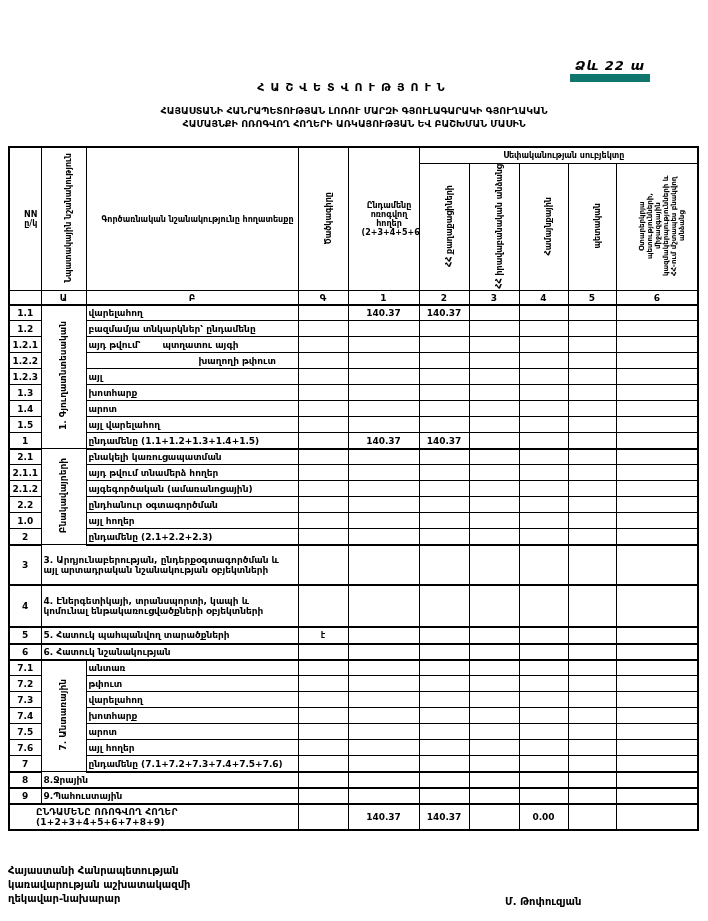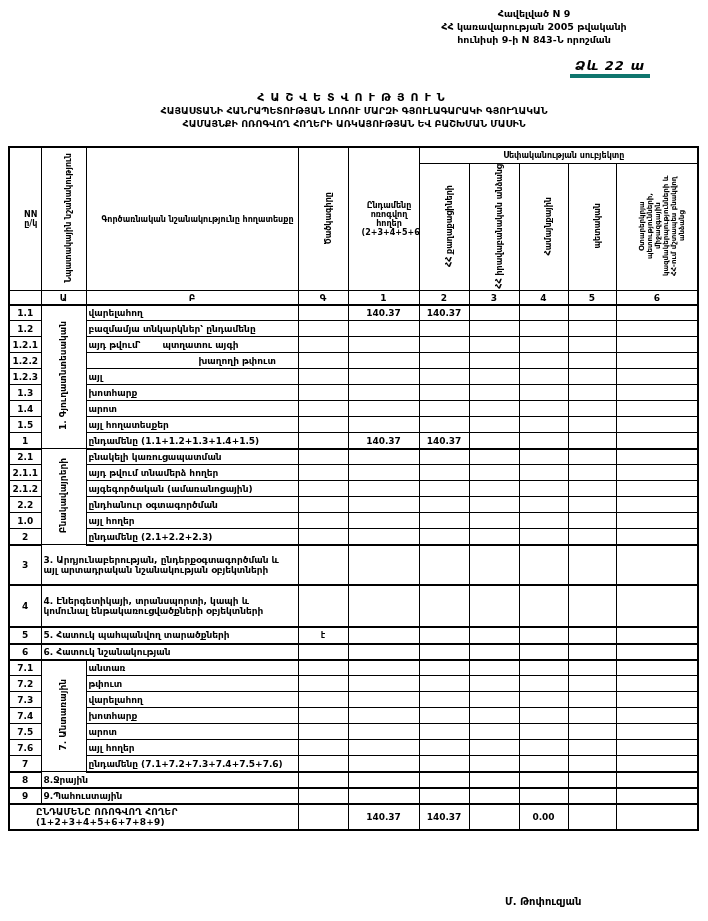--- a/index.html
+++ b/index.html
@@ -15,25 +15,25 @@
 
   
   .appendix {
     position: absolute; top: 8px; left: 368px; width: 332px;
     text-align: center; font-size: 9.5px; font-weight: bold; line-height: 1.35;
   }
   
   .form-note {
     position: absolute; top: 58px; left: 570px;
     font-size: 13px; font-weight: bold; font-style: italic;
-    border-bottom: 4px solid #0f766e; padding: 0 5px 1px;
+    border-bottom: 8px solid #0f766e; padding: 0 5px 1px;
     letter-spacing: 1px;
   }
   .title {
-    position: absolute; top: 91px; left: 0; width: 100%;
+    position: absolute; top: 81px; left: 0; width: 100%;
     text-align: center; font-size: 11px; font-weight: bold; letter-spacing: 6px;
   }
   .subtitle {
     position: absolute; top: 104px; left: 0; width: 100%;
     text-align: center; font-size: 9.5px; font-weight: bold; line-height: 1.4;
   }
 
   
   table.report {
     position: absolute; top: 146px; left: 8px; width: 689px;
@@ -87,25 +87,20 @@
   .footer-right {
     position: absolute; top: 896px; left: 505px;
     font-size: 10px; font-weight: bold;
   }
 </style>
 </head>
 <body>
 
 <div class="page">
 
-  <div class="appendix">
-    <div>Հավելված N 9</div>
-    <div>ՀՀ կառավարության 2005 թվականի</div>
-    <div>հունիսի 9-ի N 843-Ն որոշման</div>
-  </div>
 
   <div class="form-note">Ձև 22 ա</div>
 
   <div class="title">ՀԱՇՎԵՏՎՈՒԹՅՈՒՆ</div>
 
   <div class="subtitle">
     <div>ՀԱՅԱՍՏԱՆԻ ՀԱՆՐԱՊԵՏՈՒԹՅԱՆ ԼՈՌՈՒ ՄԱՐԶԻ ԳՅՈՒԼԱԳԱՐԱԿԻ ԳՅՈՒՂԱԿԱՆ</div>
     <div>ՀԱՄԱՅՆՔԻ ՈՌՈԳՎՈՂ ՀՈՂԵՐԻ ԱՌԿԱՅՈՒԹՅԱՆ ԵՎ ԲԱՇԽՄԱՆ ՄԱՍԻՆ</div>
   </div>
 
@@ -225,21 +220,21 @@
           <td class="code"></td>
           <td class="num"></td>
           <td class="num"></td>
           <td class="num"></td>
           <td class="num"></td>
           <td class="num"></td>
           <td class="num"></td>
         </tr>
         <tr>
           <td class="nn">1.5</td>
-          <td class="desc">այլ հողատեսքեր</td>
+          <td class="desc">այլ վարելահող</td>
           <td class="code"></td>
           <td class="num"></td>
           <td class="num"></td>
           <td class="num"></td>
           <td class="num"></td>
           <td class="num"></td>
           <td class="num"></td>
         </tr>
         <tr class="thick">
           <td class="nn">1</td>
@@ -469,16 +464,21 @@
           <td class="num">140.37</td>
           <td class="num">140.37</td>
           <td class="num"></td>
           <td class="num">0.00</td>
           <td class="num"></td>
           <td class="num"></td>
         </tr>
       </tbody>
   </table>
 
+  <div class="footer-left">
+    <div>Հայաստանի Հանրապետության</div>
+    <div>կառավարության աշխատակազմի</div>
+    <div>ղեկավար-նախարար</div>
+  </div>
 
   <div class="footer-right">Մ. Թոփուզյան</div>
 
 </div>
 
 </body></html>

